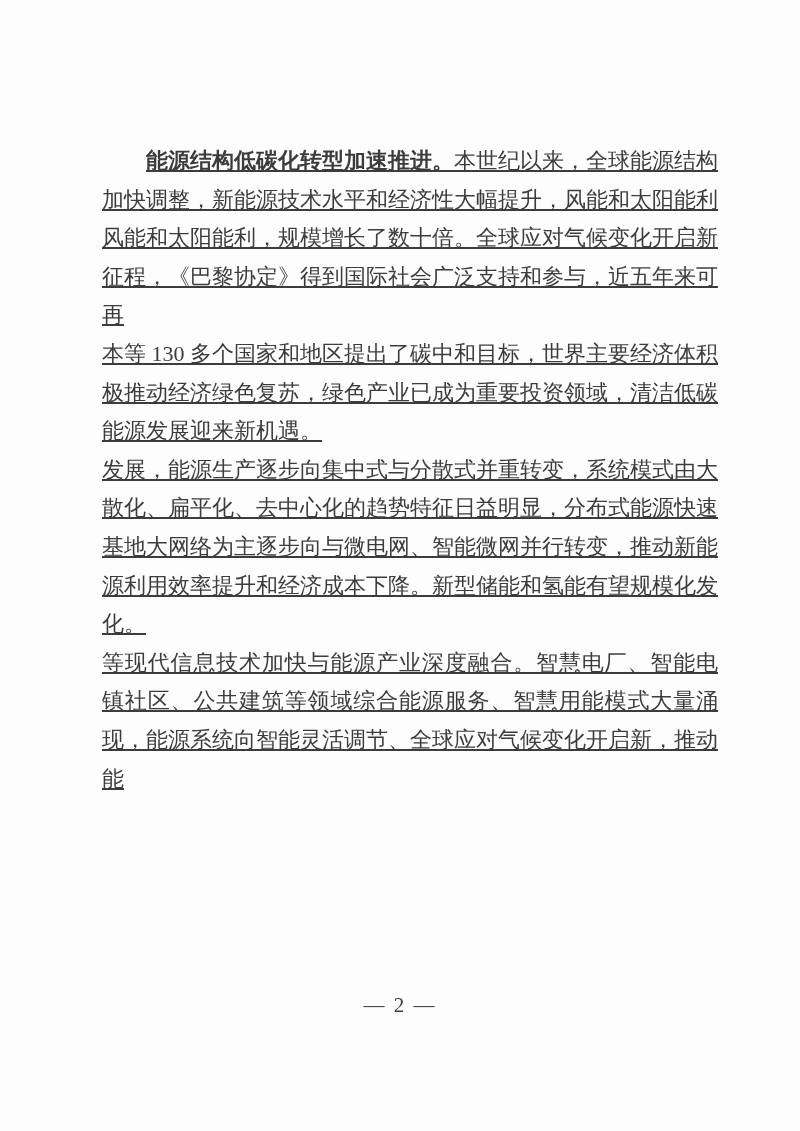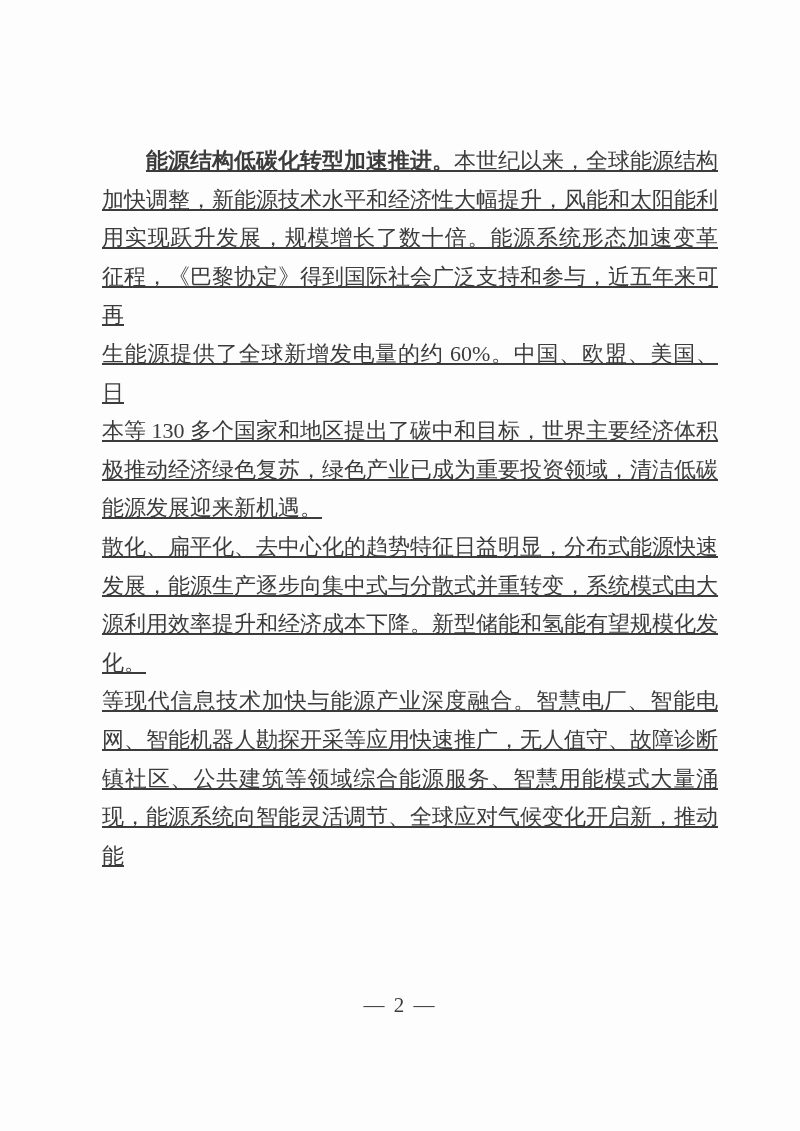--- a/index.html
+++ b/index.html
@@ -60,34 +60,33 @@
   }
 </style>
 </head>
 <body>
 
 <div class="page">
   <div class="text-block">
       <div class="paragraph">
         <div class="line first"><span class="lead">能源结构低碳化转型加速推进。</span>本世纪以来，全球能源结构</div>
         <div class="line">加快调整，新能源技术水平和经济性大幅提升，风能和太阳能利</div>
-        <div class="line">用实现跃升发展，规模增长了数十倍。能源系统形态加速变革</div>
+        <div class="line">风能和太阳能利，规模增长了数十倍。全球应对气候变化开启新</div>
         <div class="line">征程，《巴黎协定》得到国际社会广泛支持和参与，近五年来可再</div>
-        <div class="line">生能源提供了全球新增发电量的约 60%。中国、欧盟、美国、日</div>
         <div class="line">本等 130 多个国家和地区提出了碳中和目标，世界主要经济体积</div>
         <div class="line">极推动经济绿色复苏，绿色产业已成为重要投资领域，清洁低碳</div>
         <div class="line end">能源发展迎来新机遇。</div>
       </div>
       <div class="paragraph">
+        <div class="line">发展，能源生产逐步向集中式与分散式并重转变，系统模式由大</div>
         <div class="line">散化、扁平化、去中心化的趋势特征日益明显，分布式能源快速</div>
-        <div class="line">发展，能源生产逐步向集中式与分散式并重转变，系统模式由大</div>
+        <div class="line">基地大网络为主逐步向与微电网、智能微网并行转变，推动新能</div>
         <div class="line">源利用效率提升和经济成本下降。新型储能和氢能有望规模化发</div>
         <div class="line end">化。</div>
       </div>
       <div class="paragraph">
         <div class="line">等现代信息技术加快与能源产业深度融合。智慧电厂、智能电</div>
-        <div class="line">网、智能机器人勘探开采等应用快速推广，无人值守、故障诊断</div>
         <div class="line">镇社区、公共建筑等领域综合能源服务、智慧用能模式大量涌</div>
         <div class="line">现，能源系统向智能灵活调节、全球应对气候变化开启新，推动能</div>
       </div>
     </div>
   <div class="page-number">— 2 —</div>
 </div>
 
 </body></html>

